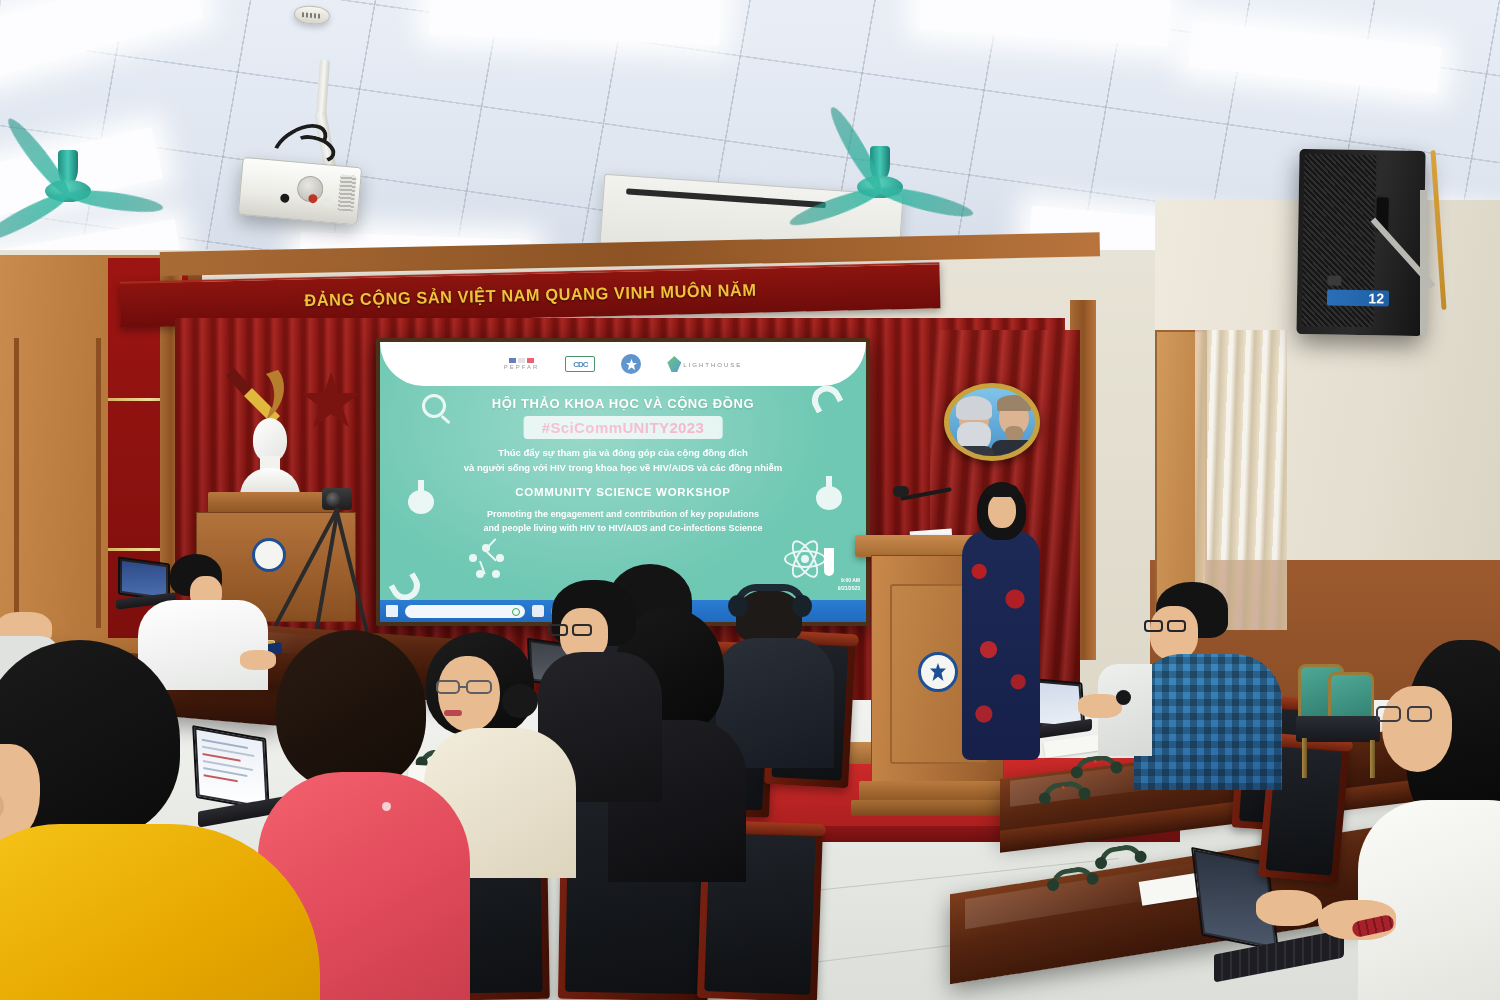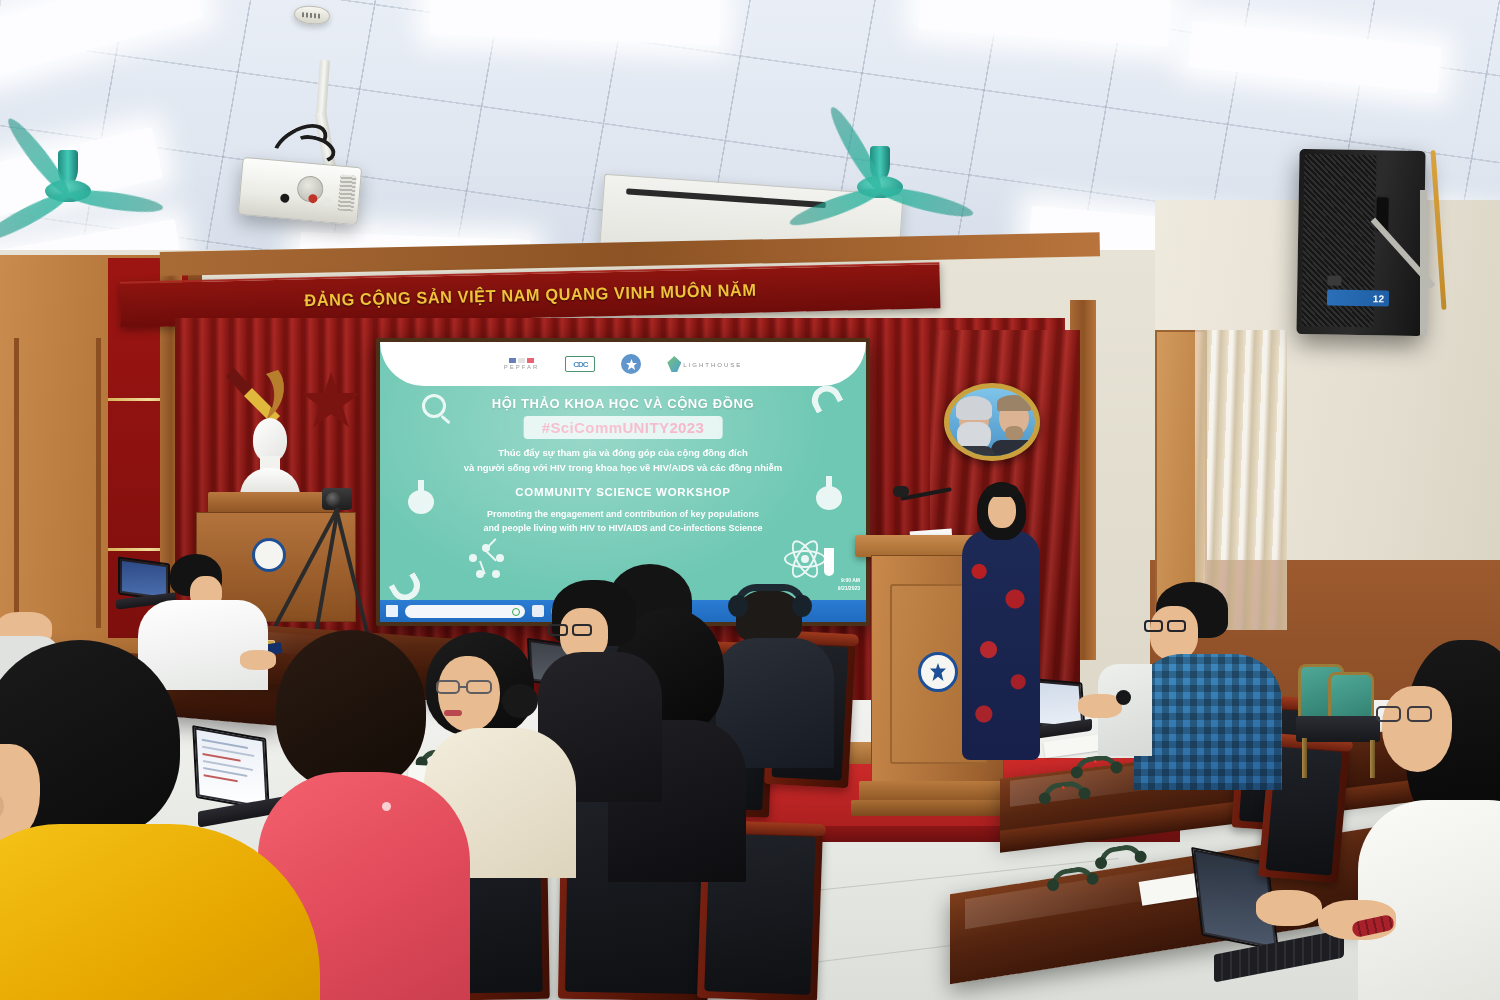--- a/index.html
+++ b/index.html
@@ -519,21 +519,21 @@
 
   <div style="position:absolute;left:1298px;top:150px;width:126px;height:185px;
       background:linear-gradient(100deg,#1a1a1a,#2c2c2c 55%,#141414);
       border-radius:5px;box-shadow:0 10px 24px rgba(0,0,0,.45);transform:rotate(1deg);">
     <div style="position:absolute;left:5px;top:5px;width:72px;height:172px;
       background:repeating-linear-gradient(45deg,#2e2e2e 0 2px,#161616 2px 4px);border-radius:3px;"></div>
     <div style="position:absolute;left:76px;top:45px;width:16px;height:38px;
       background:#0d0d0d;border-radius:4px;border:2px solid #262626;"></div>
     <div style="position:absolute;left:30px;top:140px;width:62px;height:16px;
       background:linear-gradient(90deg,#2a6fb8,#1f5fa5);border-radius:2px;display:flex;align-items:center;justify-content:flex-end;padding-right:5px;">
-      <span style="color:#fff;font-size:10px;font-weight:bold;text-align:center;">12</span>
+      <span style="color:#fff;font-size:14px;font-weight:bold;text-align:center;">12</span>
     </div>
     <div style="position:absolute;left:30px;top:126px;width:14px;height:10px;background:#3a3a3a;border-radius:2px;"></div>
   </div>
   <div style="position:absolute;left:1420px;top:190px;width:7px;height:145px;background:#b9b9b2;"></div>
   <div style="position:absolute;left:1358px;top:250px;width:90px;height:6px;background:#b9b9b2;transform:rotate(48deg);"></div>
   <div style="position:absolute;left:1436px;top:150px;width:5px;height:160px;
       background:linear-gradient(180deg,#d9a23c,#c08a2b);border-radius:3px;transform:rotate(-4deg);"></div>
 
   <div class="floor"></div>
   <div class="floor-line" style="left:700px;top:880px;width:420px;transform:rotate(-6deg);"></div>

